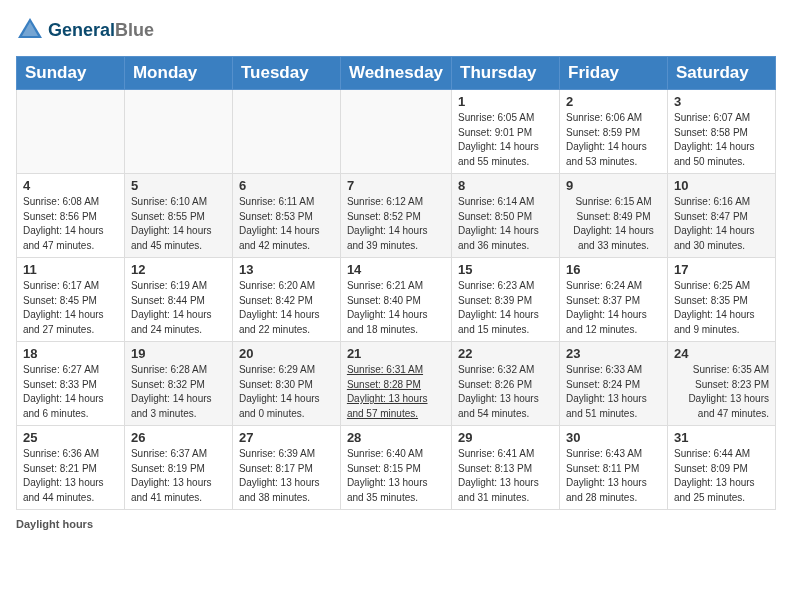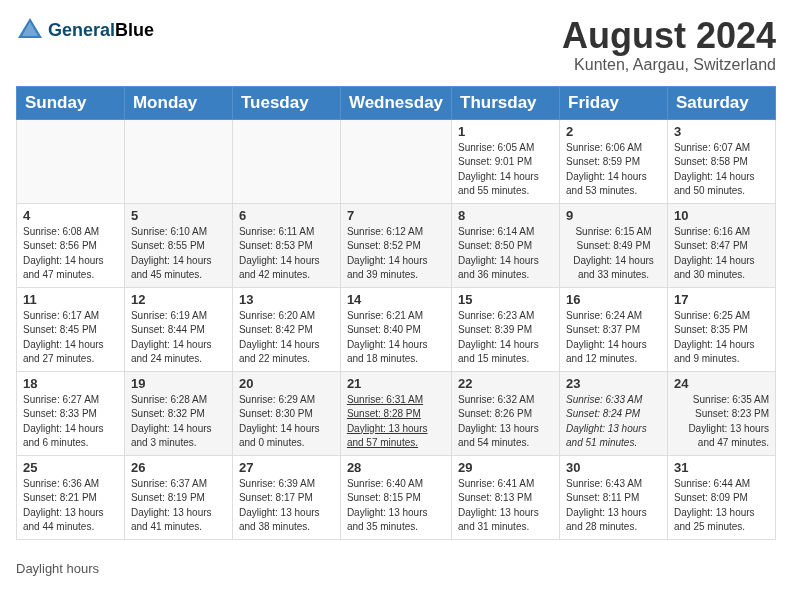--- a/index.html
+++ b/index.html
@@ -23,21 +23,21 @@
     }
     .logo-text-general {
       font-size: 18px;
       font-weight: bold;
       color: #0c4a6e;
       line-height: 1;
     }
     .logo-text-blue {
       font-size: 18px;
       font-weight: bold;
-      color: #000000;
+      color: #737373;
       line-height: 1;
     }
     .logo-icon {
       width: 28px;
       height: 28px;
     }
     .title-area {
       text-align: right;
     }
     .month-title {
@@ -88,42 +88,39 @@
     }
     .day-info {
       font-size: 10px;
       color: #333;
       line-height: 1.45;
     }
     .empty-cell {
       background: #f9f9f9 !important;
     }
     .footer-note {
-      margin-top: 21px;
-      font-size: 13px;
+      margin-top: 8px;
+      font-size: 11px;
       color: #555;
+      font-weight: bold;
     }
   </style>
 </head>
 <body>
 
 <div class="header-area">
   <div class="logo">
     <svg class="logo-icon" viewBox="0 0 28 28">
       <polygon points="14,2 26,22 2,22" fill="#3a7fc1"></polygon>
       <polygon points="14,6 22,20 6,20" fill="#fff" opacity="0.3"></polygon>
     </svg>
     <div>
       <span class="logo-text-general">General</span><span class="logo-text-blue">Blue</span>
     </div>
   </div>
-  <div class="title-area">
-    <div class="month-title">August 2024</div>
-    <div class="location-title">Kunten, Aargau, Switzerland</div>
-  </div>
 </div>
 
 <table class="calendar">
   <thead>
     <tr id="header-row">
         <th>Sunday</th>
         <th>Monday</th>
         <th>Tuesday</th>
         <th>Wednesday</th>
         <th>Thursday</th>
@@ -292,21 +289,21 @@
         </td>
         <td>
           <span class="day-number">22</span>
           <div class="day-info" style="white-space: pre-line;">Sunrise: 6:32 AM
 Sunset: 8:26 PM
 Daylight: 13 hours
 and 54 minutes.</div>
         </td>
         <td>
           <span class="day-number">23</span>
-          <div class="day-info" style="white-space: pre-line; font-style: italic;">Sunrise: 6:33 AM
+          <div class="day-info" style="white-space: pre-line;">Sunrise: 6:33 AM
 Sunset: 8:24 PM
 Daylight: 13 hours
 and 51 minutes.</div>
         </td>
         <td>
           <span class="day-number">24</span>
           <div class="day-info" style="white-space: pre-line; text-align: right;">Sunrise: 6:35 AM
 Sunset: 8:23 PM
 Daylight: 13 hours
 and 47 minutes.</div>

